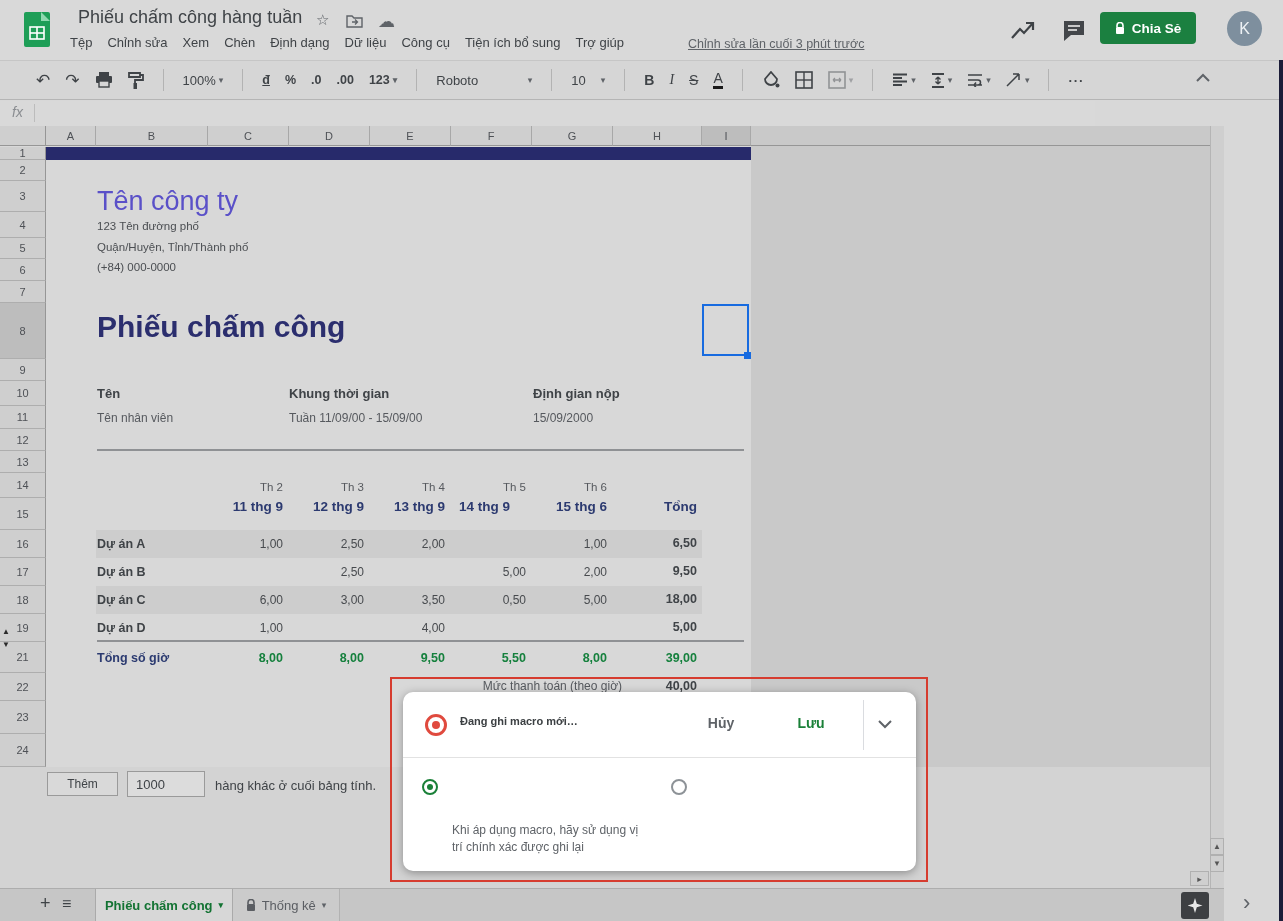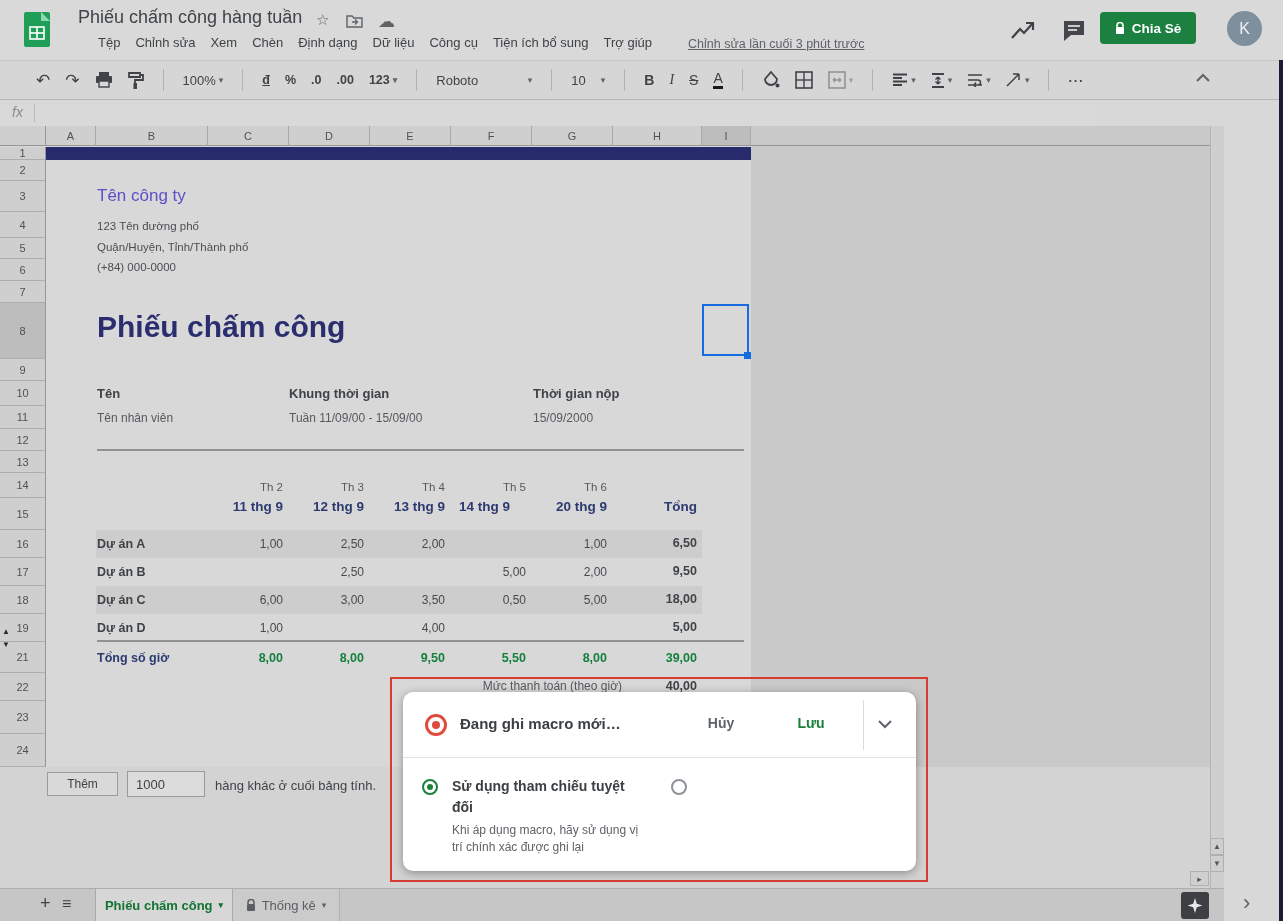--- a/index.html
+++ b/index.html
@@ -2,21 +2,21 @@
 <html><head>
 <meta charset="utf-8">
 <style>
   html,body{margin:0;padding:0;background:#9e9e9e;font-family:"Liberation Sans",sans-serif;}
   .screen{position:relative;width:1283px;height:921px;background:#d8d8d8;overflow:hidden;}
   .abs{position:absolute;}
   
   .topbar{position:absolute;left:0;top:0;width:1283px;height:60px;background:#d9d9d9;}
   .doctitle{position:absolute;left:66px;top:7px;font-size:18px;color:#3f4347;white-space:nowrap;margin-left:12px;}
   .titleicon{position:absolute;top:11px;font-size:15px;color:#5f6368;}
-  .menubar{position:absolute;left:70px;top:35px;display:flex;gap:15px;font-size:13px;color:#3f4347;margin-left:28px;}
+  .menubar{position:absolute;left:70px;top:35px;display:flex;gap:15px;font-size:13px;color:#3f4347;}
   .menubar span{cursor:default;}
   .lastedit{position:absolute;left:688px;top:37px;font-size:12.5px;color:#5f6368;text-decoration:underline;white-space:nowrap;}
   .sharebtn{position:absolute;left:1100px;top:12px;width:96px;height:32px;background:#1b8040;border-radius:4px;color:#fff;font-size:13.5px;font-weight:bold;display:flex;align-items:center;justify-content:center;gap:7px;}
   .avatar{position:absolute;left:1227px;top:11px;width:35px;height:35px;border-radius:50%;background:#7e8f9e;color:#eef2f5;font-size:16px;display:flex;align-items:center;justify-content:center;}
   .locksvg{display:block;}
   
   .toolbar{position:absolute;left:0;top:60px;width:1283px;height:40px;background:#d6d6d6;border-top:1px solid #c6c6c6;border-bottom:1px solid #b5b5b5;display:flex;align-items:center;padding-left:36px;gap:15px;box-sizing:border-box;color:#3f4347;}
   .tbtn{display:flex;align-items:center;gap:3px;font-size:13px;color:#3f4347;white-space:nowrap;}
   .tdiv{width:1px;height:22px;background:#b3b3b3;margin:0 4px;flex:none;}
   .caret{font-size:9px;color:#5f6368;}
@@ -32,21 +32,21 @@
   .colh.sel{background:#bdbdbd;}
   .rowh{position:absolute;left:0;width:46px;background:#cfcfcf;border-right:1px solid #969696;border-bottom:1px solid #aeaeae;box-sizing:border-box;display:flex;align-items:center;justify-content:center;font-size:11px;color:#4e5156;overflow:hidden;}
   .rowh.sel{background:#bdbdbd;}
   .corner{position:absolute;left:0;top:126px;width:46px;height:20px;background:#cfcfcf;border-right:1px solid #969696;border-bottom:1px solid #969696;box-sizing:border-box;}
   .cells{position:absolute;left:46px;top:146px;width:705px;height:621px;background:#d8d8d8;}
   .outside{position:absolute;left:751px;top:126px;width:459px;height:641px;background:#c9c9c9;}
   .outtop{position:absolute;left:751px;top:126px;width:459px;height:20px;border-bottom:1px solid #969696;box-sizing:border-box;}
   .band1{position:absolute;left:46px;top:147px;width:705px;height:13px;background:#272a6b;}
   .hidemark{position:absolute;left:2px;font-size:8px;color:#2a2a2a;line-height:8px;}
   
-  .t-company{position:absolute;left:97px;top:186px;font-size:17px;color:#5a50c8;}
+  .t-company{position:absolute;left:97px;top:186px;font-size:27px;color:#5a50c8;}
   .addr{position:absolute;left:97px;font-size:11.5px;color:#4b4e52;}
   .t-big{position:absolute;left:97px;top:310px;font-size:30px;font-weight:bold;color:#2b2e6e;}
   .selbox{position:absolute;left:702px;top:304px;width:47px;height:52px;border:2px solid #176be0;box-sizing:border-box;}
   .selhandle{position:absolute;left:744px;top:352px;width:7px;height:7px;background:#176be0;}
   .lbl{position:absolute;font-size:13px;font-weight:bold;color:#3f4347;}
   .val{position:absolute;font-size:12px;color:#56595e;}
   .hline{position:absolute;left:97px;width:647px;height:2px;background:#8f9194;}
   .dayn{position:absolute;width:60px;text-align:right;font-size:11.5px;color:#56595e;top:481px;}
   .dayd{position:absolute;width:60px;text-align:right;font-size:13.5px;font-weight:bold;color:#2c3a70;top:499px;}
   .band{position:absolute;left:96px;width:606px;height:28px;background:#cdcdcd;}
@@ -81,21 +81,21 @@
   .keepbase{position:absolute;left:7px;top:12px;width:6px;height:4px;background:#e3a50f;border-left:1px solid #c98d08;border-right:1px solid #c98d08;box-sizing:border-box;}
   .taskicon{width:22px;height:22px;background:#2d6ae3;border-radius:50%;position:relative;}
   .taskbar{position:absolute;left:5px;top:9px;width:13px;height:4px;background:#e8ecf3;border-radius:2px;transform:rotate(-45deg);}
   .taskdot{position:absolute;left:4px;top:12px;width:5px;height:5px;background:#e8b80f;border-radius:50%;}
   .edge{position:absolute;left:1279px;top:60px;width:4px;height:861px;background:#1b1c38;}
   
   .redbox{position:absolute;left:390px;top:677px;width:538px;height:205px;border:2px solid #d63c2f;box-sizing:border-box;}
   .card{position:absolute;left:403px;top:692px;width:513px;height:179px;background:#ffffff;border-radius:10px;box-shadow:0 2px 10px rgba(0,0,0,.35);}
   .recicon{position:absolute;left:22px;top:22px;width:16px;height:16px;border:3px solid #e04a3e;border-radius:50%;}
   .recdot{position:absolute;left:4px;top:4px;width:8px;height:8px;background:#e04a3e;border-radius:50%;}
-  .mtitle{position:absolute;left:57px;top:23px;font-size:15px;font-weight:bold;color:#3c4043;}
+  .mtitle{position:absolute;left:57px;top:23px;font-size:11px;font-weight:bold;color:#3c4043;}
   .mcancel{position:absolute;left:290px;top:23px;width:56px;text-align:center;font-size:14px;color:#5f6368;font-weight:bold;}
   .msave{position:absolute;left:382px;top:23px;width:52px;text-align:center;font-size:14px;font-weight:bold;color:#1a8038;}
   .mvdiv{position:absolute;left:460px;top:8px;width:1px;height:50px;background:#dadce0;}
   .mchev{position:absolute;left:474px;top:27px;}
   .mhdiv{position:absolute;left:0;top:65px;width:100%;height:1px;background:#e2e2e2;}
   .radio{position:absolute;width:16px;height:16px;border-radius:50%;box-sizing:border-box;}
   .radio.on{border:2px solid #1a8038;}
   .radio.on span{position:absolute;left:3px;top:3px;width:6px;height:6px;border-radius:50%;background:#1a8038;}
   .radio.off{border:2px solid #8d9297;}
   .rlabel{position:absolute;top:84px;font-size:14px;font-weight:bold;color:#3c4043;line-height:21px;}
@@ -300,37 +300,37 @@
   <div class="addr" style="top:220px">123 Tên đường phố</div>
   <div class="addr" style="top:241px">Quận/Huyện, Tỉnh/Thành phố</div>
   <div class="addr" style="top:261px">(+84) 000-0000</div>
   <div class="t-big">Phiếu chấm công</div>
 
   <div class="selbox"></div>
   <div class="selhandle"></div>
 
   <div class="lbl" style="left:97px;top:386px">Tên</div>
   <div class="lbl" style="left:289px;top:386px">Khung thời gian</div>
-  <div class="lbl" style="left:533px;top:386px">Thời gian nộp</div>
+  <div class="lbl" style="left:533px;top:386px">Định gian nộp</div>
   <div class="val" style="left:97px;top:411px">Tên nhân viên</div>
   <div class="val" style="left:289px;top:411px">Tuần 11/09/00 - 15/09/00</div>
   <div class="val" style="left:533px;top:411px">15/09/2000</div>
 
   <div class="hline" style="top:449px"></div>
 
   <div class="dayn" style="left:223px">Th 2</div>
   <div class="dayn" style="left:304px">Th 3</div>
   <div class="dayn" style="left:385px">Th 4</div>
   <div class="dayn" style="left:466px">Th 5</div>
   <div class="dayn" style="left:547px">Th 6</div>
   <div class="dayd" style="left:223px">11 thg 9</div>
   <div class="dayd" style="left:304px">12 thg 9</div>
   <div class="dayd" style="left:385px">13 thg 9</div>
   <div class="dayd" style="left:450px">14 thg 9</div>
-  <div class="dayd" style="left:547px">20 thg 9</div>
+  <div class="dayd" style="left:547px">15 thg 6</div>
   <div class="dayd" style="left:637px">Tổng</div>
 
   <div class="band" style="top:530px"></div>
   <div class="band" style="top:586px"></div>
 
   <div class="pn" style="top:537px">Dự án A</div>
   <div class="n" style="left:223px;top:537px">1,00</div>
   <div class="n" style="left:304px;top:537px">2,50</div>
   <div class="n" style="left:385px;top:537px">2,00</div>
   <div class="n" style="left:547px;top:537px">1,00</div>
@@ -410,20 +410,19 @@
     <div class="msave">Lưu</div>
     <div class="mvdiv"></div>
     <svg class="mchev" width="16" height="10" viewBox="0 0 16 10">
       <path d="M2 2 L8 8 L14 2" fill="none" stroke="#5f6368" stroke-width="2"></path>
     </svg>
     <div class="mhdiv"></div>
 
     <div class="radio on" style="left:19px;top:87px">
         <span></span>
       </div>
-    <div class="rlabel" style="left:49px;width:185px">Sử dụng tham chiếu tuyệt đối</div>
     <div class="rdesc" style="left:49px;width:195px">Khi áp dụng macro, hãy sử dụng vị trí chính xác được ghi lại</div>
 
     <div class="radio off" style="left:268px;top:87px"></div>
   </div>
   <div class="redbox"></div>
 
 </div>
 
 </body></html>

